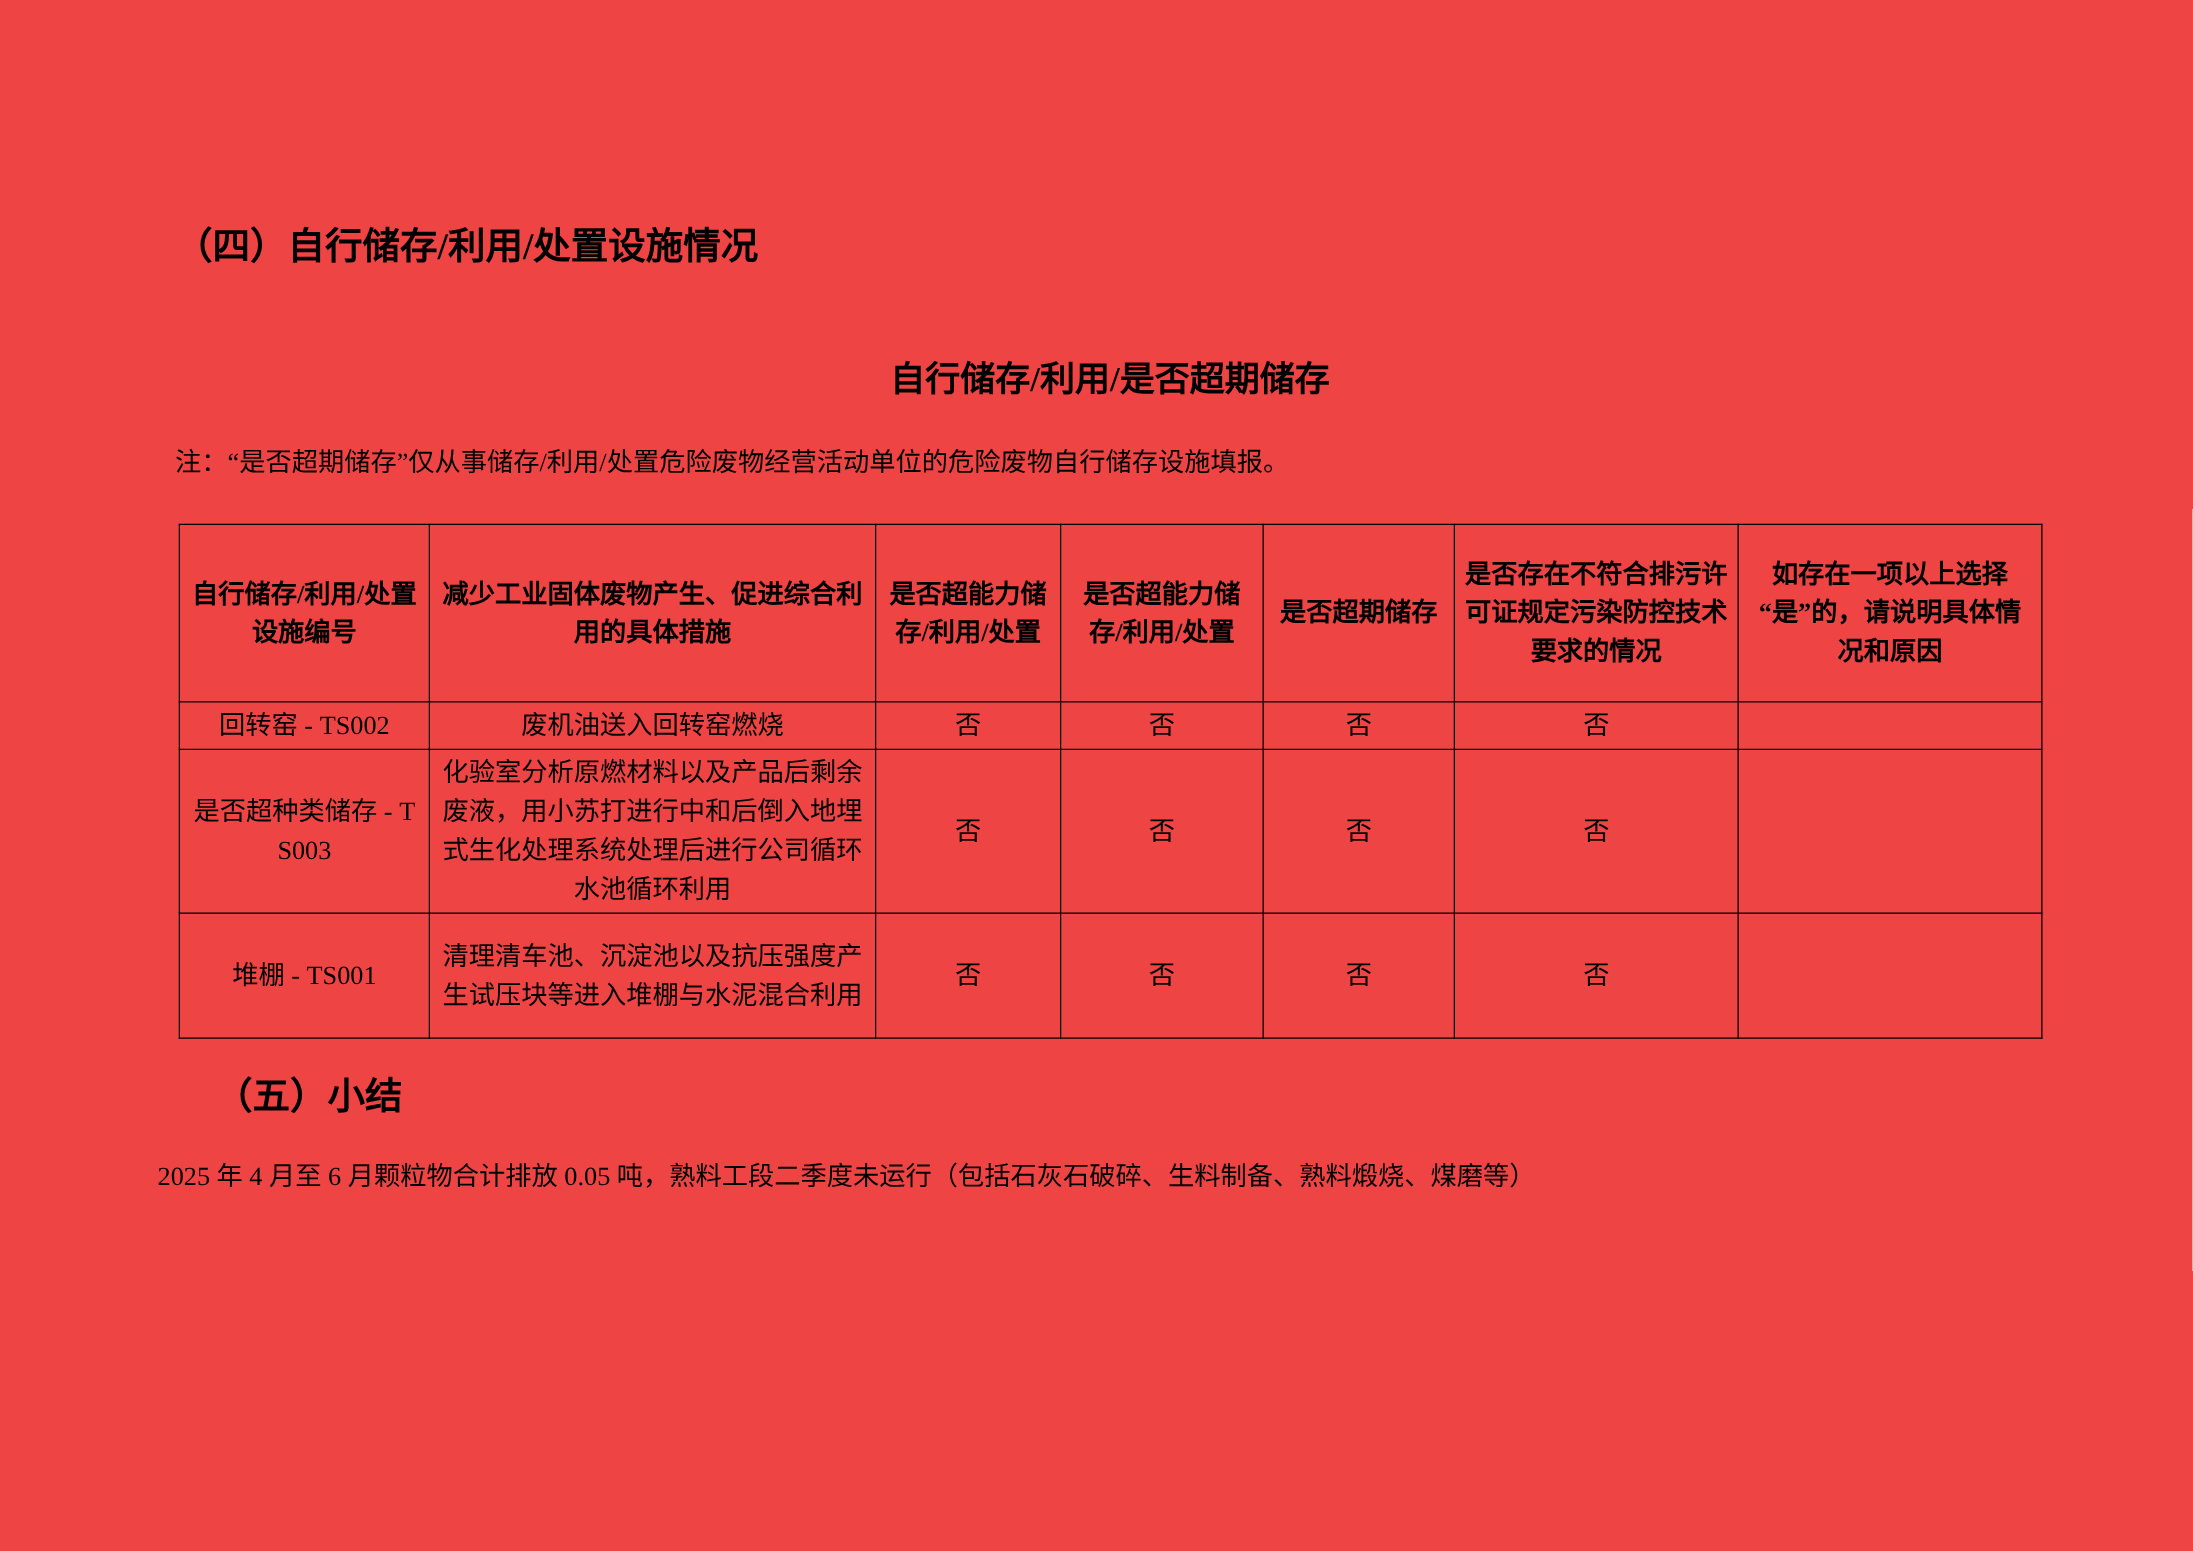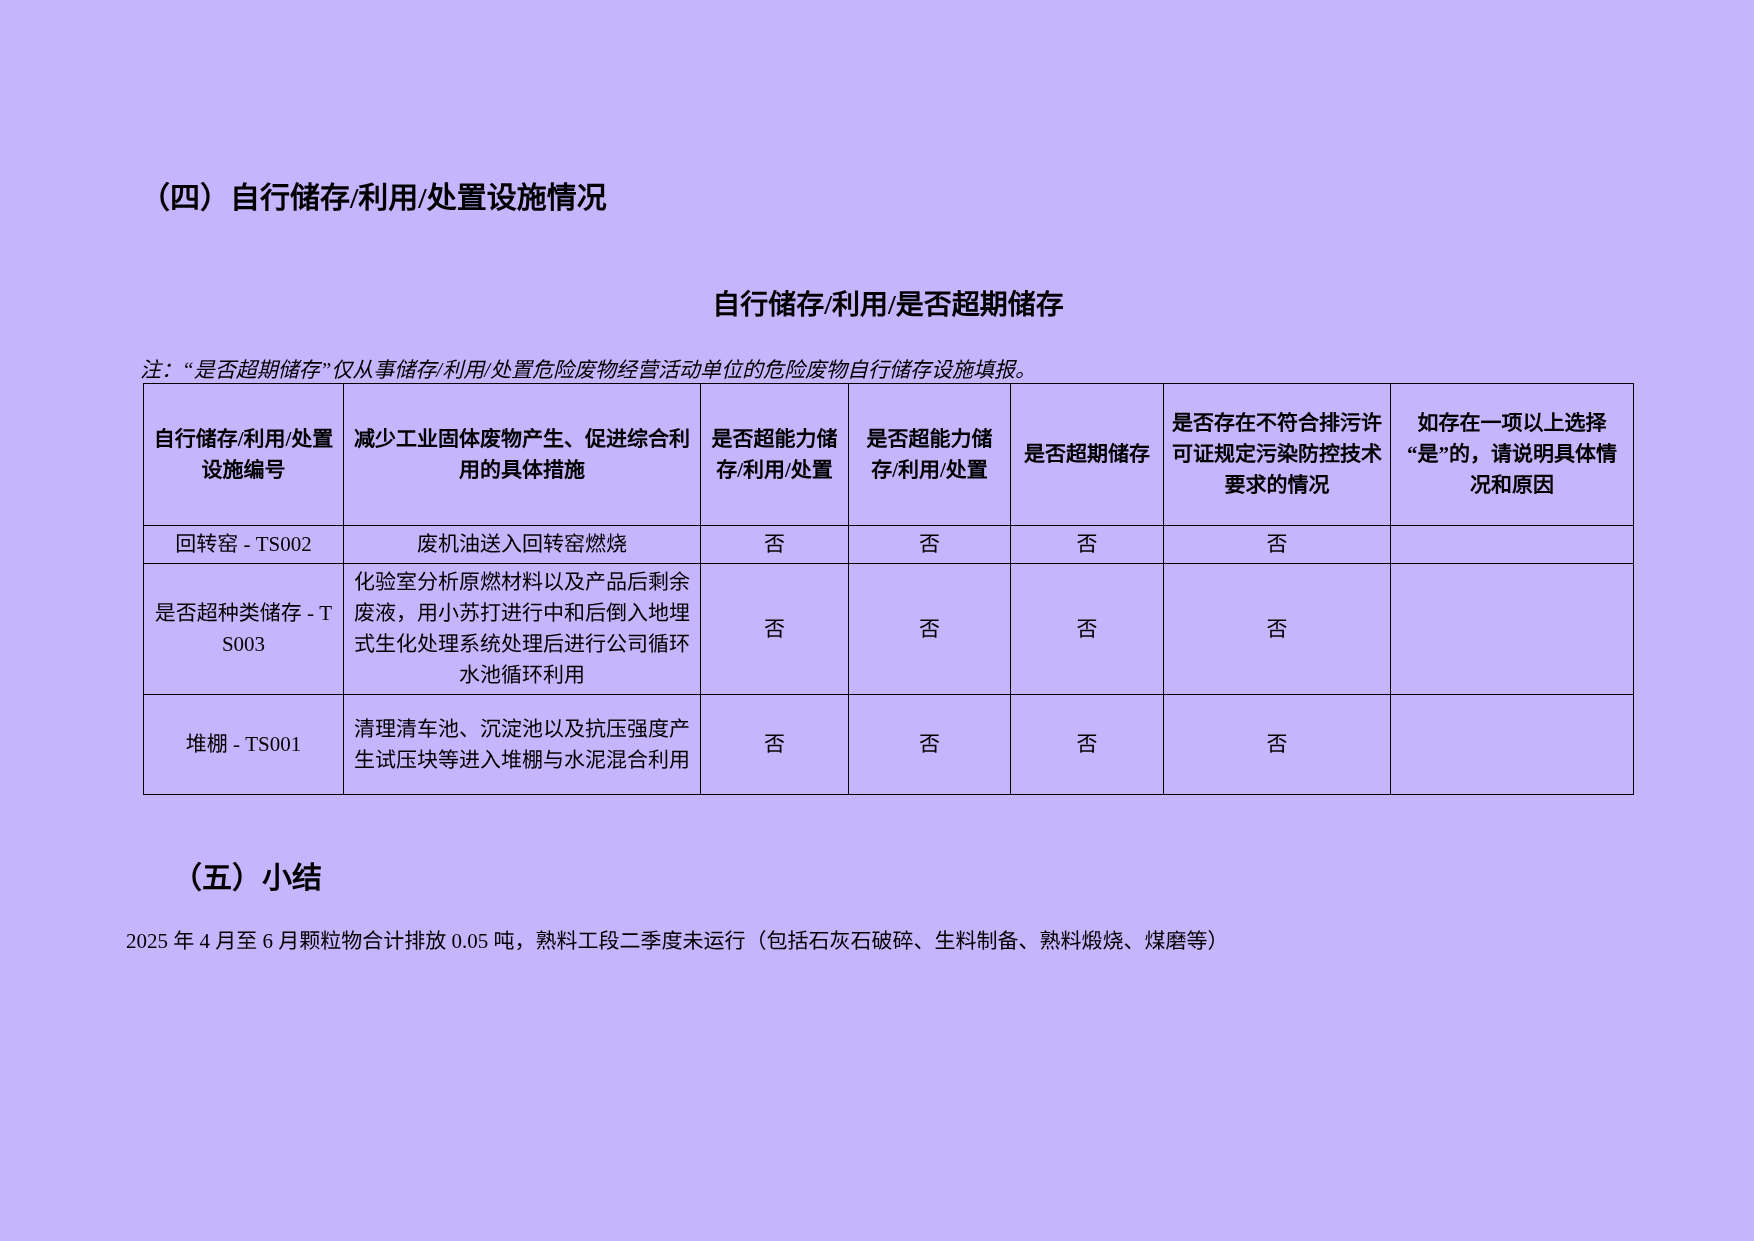--- a/index.html
+++ b/index.html
@@ -1,20 +1,20 @@
 <!DOCTYPE html>
 <html lang="zh-CN"><head>
 <meta charset="utf-8">
 <style>
   html,body { margin:0; padding:0; background:#ffffff; }
   .page {
     position:relative;
     width:1754px;
     height:1241px;
-    background:#c4b5fd;
+    background:#ef4444;
     color:#000000;
     font-family:"Liberation Serif","DejaVu Serif",serif;
     overflow:hidden;
   }
   .section-heading {
     position:absolute;
     left:140px;
     font-size:30px;
     line-height:36px;
     font-weight:bold;
@@ -32,26 +32,25 @@
     line-height:34px;
     font-weight:bold;
   }
   .table-note {
     position:absolute;
     left:140px;
     top:356px;
     width:1480px;
     font-size:21px;
     line-height:29px;
-    font-style:italic;
   }
   table.facilities {
     position:absolute;
     left:143px;
-    top:383px;
+    top:419px;
     width:1490px;
     border-collapse:collapse;
     table-layout:fixed;
     padding-left:47px;
   }
   table.facilities th,
   table.facilities td {
     border:1px solid #000000;
     font-size:21px;
     line-height:31px;

